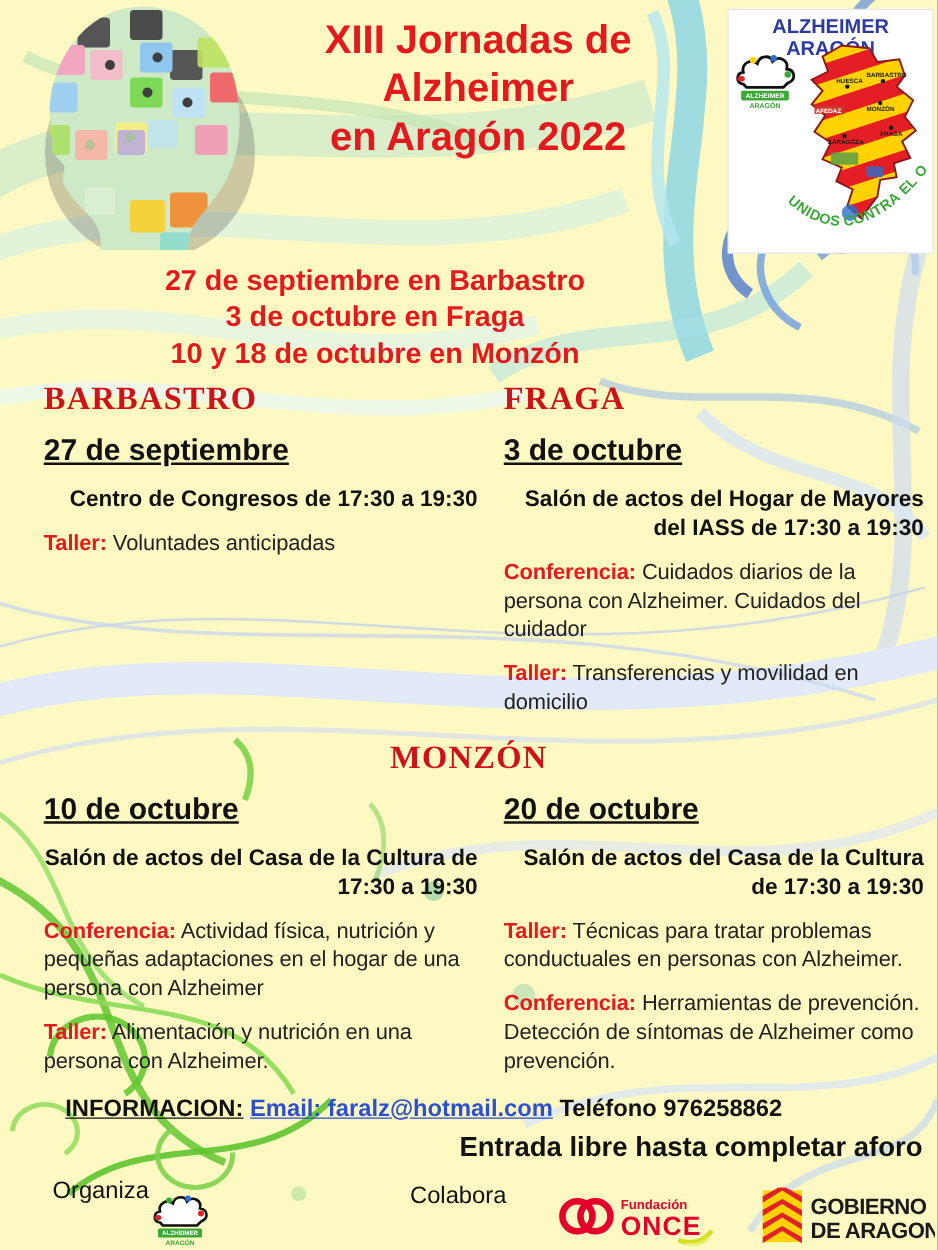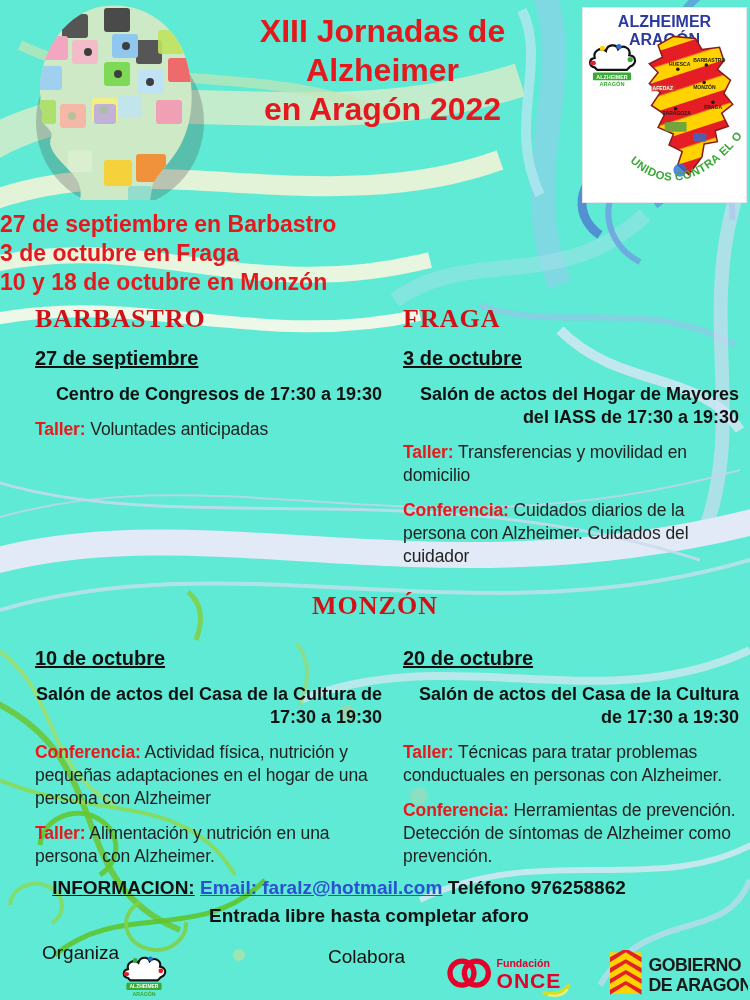--- a/index.html
+++ b/index.html
@@ -1,55 +1,55 @@
 <!DOCTYPE html>
 <html><head>
 <meta charset="utf-8">
 <style>
   html,body{margin:0;padding:0;background:#888;}
   .poster{
     position:relative;width:750px;height:1000px;margin:0 auto;
-    background:#5eead4;overflow:hidden;
+    background:#fef9c3;overflow:hidden;
     font-family:"Liberation Sans",sans-serif;color:#222;
   }
   .bg{position:absolute;left:0;top:0;width:750px;height:1000px;pointer-events:none;}
   .abs{position:absolute;}
 
   
   .title-block{left:200px;top:12px;width:365px;text-align:center;}
   .title-line{font-size:32px;line-height:39px;font-weight:bold;color:#e3191d;}
   .subtitle{margin-top:6px;font-size:23px;line-height:27px;font-weight:bold;color:#1e2b7a;}
-  .dates-block{left:0;top:210px;width:600px;}
+  .dates-block{left:0;top:210px;width:600px;text-align:center;}
   .date-line{font-size:23px;line-height:29px;font-weight:bold;color:#e3191d;}
 
   
   .logo-box{left:583px;top:8px;width:163px;height:194px;background:#fff;box-shadow:0 0 0 1px #e4e8ee;}
   .logo-box-title{position:absolute;left:0;top:5px;width:163px;text-align:center;
     font-size:16px;font-weight:bold;color:#2b3a9e;letter-spacing:0px;}
 
   
   .col{position:absolute;}
   .col-l{left:35px;width:347px;}
   .col-r{left:403px;width:336px;}
   .row1{top:304px;}
   .row2{top:634px;}
   .city{font-family:"Liberation Serif",serif;font-size:26px;font-weight:bold;color:#cf1217;
     letter-spacing:1px;margin:0 0 13px 0;}
   .monzon-head{left:0;top:591px;width:750px;text-align:center;}
   .monzon-head .city{margin:0;}
-  .evdate{font-size:20px;font-weight:bold;color:#111;text-decoration:underline;margin:13px 0 13px 0;}
+  .evdate{font-size:24px;font-weight:bold;color:#111;text-decoration:underline;margin:0 0 13px 0;}
   .venue{font-size:18px;line-height:23px;font-weight:bold;color:#111;margin:0 0 12px 0;text-align:right;}
   .para{font-size:17.5px;line-height:23px;color:#222;margin:0 0 12px 0;letter-spacing:-0.1px;}
   .rlabel{color:#e8191c;font-weight:bold;}
 
   
   .info-line{left:0;top:877px;width:678px;text-align:center;font-size:19px;font-weight:bold;color:#111;}
   .info-label{text-decoration:underline;}
   .email-link{color:#2b50d0;text-decoration:underline;cursor:pointer;}
-  .entry-line{left:0;top:905px;width:738px;text-align:center;font-size:19px;font-weight:bold;color:#111;}
+  .entry-line{left:0;top:905px;width:738px;text-align:right;font-size:22px;font-weight:bold;color:#111;}
 
   
   .organiza{left:42px;top:942px;font-size:19px;color:#111;}
   .colabora{left:328px;top:946px;font-size:19px;color:#111;}
   .emblem{left:120px;top:947px;}
   .once-logo{left:446px;top:950px;}
   .gob-logo{left:610px;top:950px;}
 </style>
 </head>
 <body>
@@ -199,22 +199,22 @@
     <h2 class="city">BARBASTRO</h2>
     <h3 class="evdate">27 de septiembre</h3>
     <p class="venue">Centro de Congresos de 17:30 a 19:30</p>
     <p class="para"><span class="rlabel">Taller:</span><span> Voluntades anticipadas</span></p>
   </div>
 
   <div class="col col-r row1">
     <h2 class="city">FRAGA</h2>
     <h3 class="evdate">3 de octubre</h3>
     <p class="venue">Salón de actos del Hogar de Mayores del IASS de 17:30 a 19:30</p>
+    <p class="para"><span class="rlabel">Conferencia:</span><span> Cuidados diarios de la persona con Alzheimer. Cuidados del cuidador</span></p>
     <p class="para"><span class="rlabel">Taller:</span><span> Transferencias y movilidad en domicilio</span></p>
-    <p class="para"><span class="rlabel">Conferencia:</span><span> Cuidados diarios de la persona con Alzheimer. Cuidados del cuidador</span></p>
   </div>
 
   <div class="abs monzon-head">
     <h2 class="city">MONZÓN</h2>
   </div>
 
   <div class="col col-l row2">
     <h3 class="evdate">10 de octubre</h3>
     <p class="venue">Salón de actos del Casa de la Cultura de 17:30 a 19:30</p>
     <p class="para"><span class="rlabel">Conferencia:</span><span> Actividad física, nutrición y pequeñas adaptaciones en el hogar de una persona con Alzheimer</span></p>

